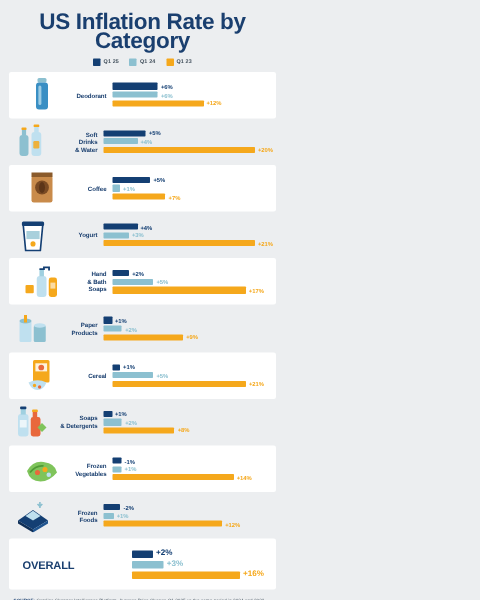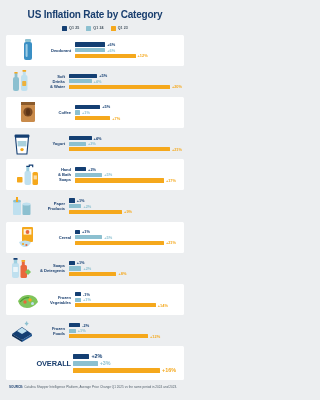--- a/index.html
+++ b/index.html
@@ -7,21 +7,21 @@
     width:190px;height:400px;overflow:hidden;
     background:#eceef0;
     font-family:"Liberation Sans", sans-serif;
     -webkit-font-smoothing:antialiased;
   }
   .sheet{width:190px;height:400px;position:relative;background:#eceef0;}
 
   
   .header{padding:8px 6px 0 6px;text-align:center;}
   .title{
-    font-size:10px;font-weight:bold;color:#1a3f6f;
+    font-size:15px;font-weight:bold;color:#1a3f6f;
     letter-spacing:-0.2px;line-height:13px;
   }
   .legend{
     display:flex;justify-content:center;align-items:center;
     gap:7px;margin-top:4.5px;
   }
   .legend-item{display:flex;align-items:center;gap:2px;}
   .swatch{width:5px;height:5px;display:block;border-radius:0.5px;}
   .legend-label{font-size:3.6px;font-weight:bold;color:#44525e;letter-spacing:0.1px;}
 
@@ -55,21 +55,21 @@
   .bar.c24{background:#8cc0d0;}
   .bar.c23{background:#f5a81c;}
   .val{font-size:3.9px;font-weight:bold;margin-left:2px;white-space:nowrap;}
   .val.c25{color:#143f73;}
   .val.c24{color:#8cc0d0;}
   .val.c23{color:#f5a81c;}
 
   
   .row.overall{height:34px;}
   .overall-label{
-    width:56px;min-width:56px;text-align:right;padding-right:2px;
+    width:56px;min-width:56px;text-align:left;padding-right:17px;
     font-size:7.4px;font-weight:bold;color:#1a3f6f;letter-spacing:-0.1px;
   }
   .row.overall .barline{height:5.2px;}
   .row.overall .bar{height:5.2px;}
   .row.overall .val{font-size:5.4px;}
   .row.overall .bars-cell{gap:1.8px;}
 
   
   .footer{
     padding:5px 9px 0 9px;

